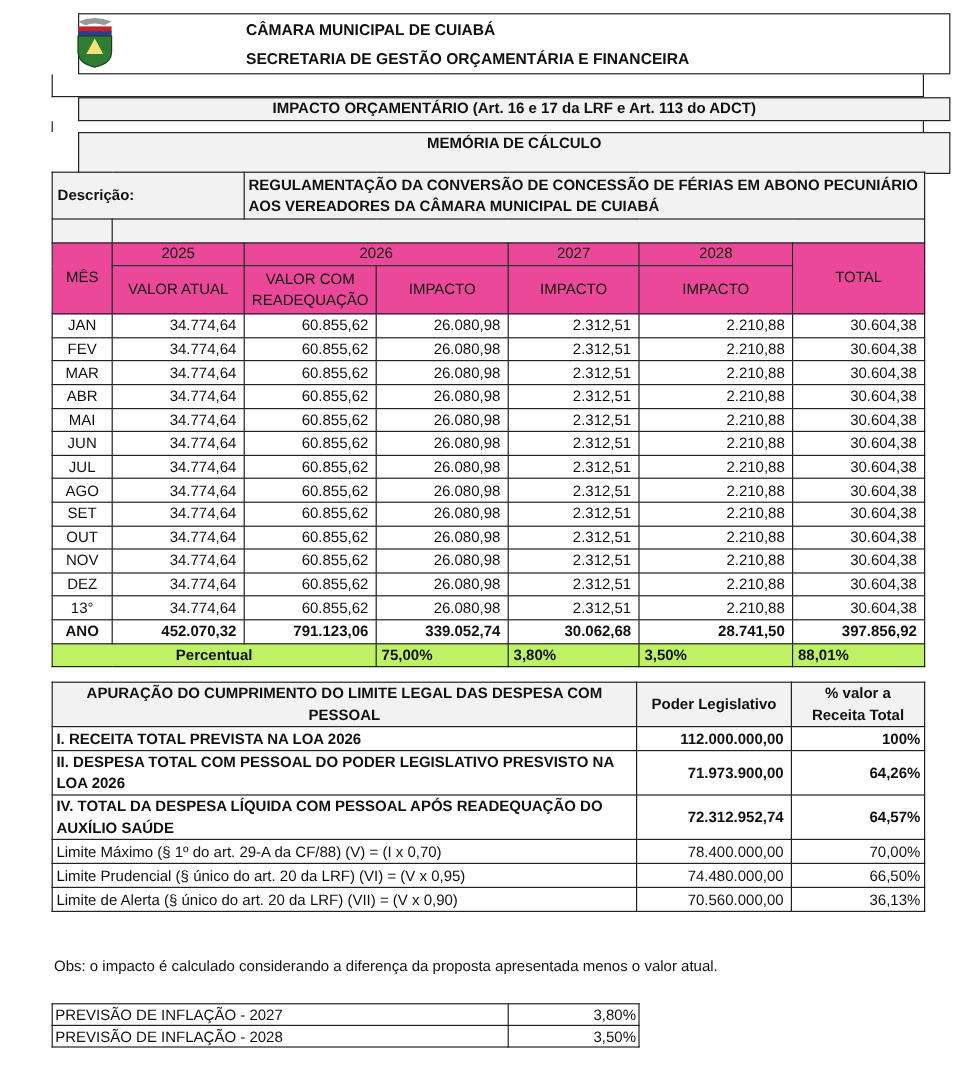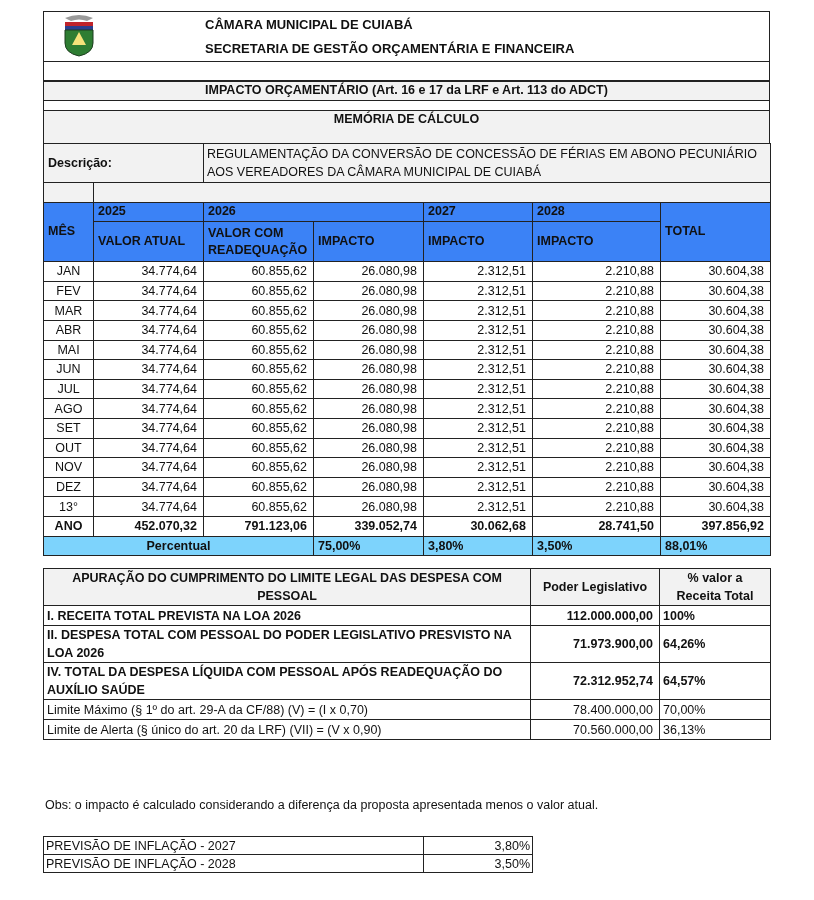--- a/index.html
+++ b/index.html
@@ -1,51 +1,51 @@
 <!DOCTYPE html>
 <html><head>
 <meta charset="utf-8">
 <style>
   * { box-sizing: border-box; margin: 0; padding: 0; }
   html, body { width: 814px; height: 900px; background: #ffffff; overflow: hidden; }
   body { font-family: "Liberation Sans", sans-serif; color: #111; font-size: 12.5px; position: relative; }
   .abs { position: absolute; }
-  .box { border: 1.5px solid #222; }
+  .box { border: 1.5px solid #222; margin-left: 22px; }
   .gray { background: #f2f2f2; }
   .center { text-align: center; }
 
   
   #hdr { left: 43px; top: 11px; width: 727px; height: 51px; }
   #logo { left: 57px; top: 13px; width: 44px; height: 44px; }
   #hdr-l1 { left: 205px; top: 17px; font-size: 13px; font-weight: bold; }
   #hdr-l2 { left: 205px; top: 41px; font-size: 13px; font-weight: bold; }
   #blank1 { left: 43px; top: 62px; width: 727px; height: 19px; border: 1.5px solid #222; border-top: none; }
   #title1 { left: 43px; top: 81px; width: 727px; height: 20px; line-height: 17px; font-weight: bold; font-size: 12.5px; }
   #blank2 { left: 43px; top: 101px; width: 727px; height: 9px; border-left: 1.5px solid #222; border-right: 1.5px solid #222; }
   #title2 { left: 43px; top: 110px; width: 727px; height: 35px; line-height: 17px; font-weight: bold; font-size: 12.5px; }
 
   
   table { border-collapse: collapse; }
   #main-table { position: absolute; left: 43px; top: 143px; width: 727px; table-layout: fixed; }
   #main-table td { border: 1.3px solid #222; height: 19.6px; font-size: 12.5px; padding: 0 4px; white-space: nowrap; }
   #main-table .desc-label { font-weight: bold; vertical-align: middle; }
-  #main-table .desc-text { font-weight: normal; line-height: 18px; white-space: normal; padding: 1px 3px; }
-  #main-table .hdr { font-weight: bold; text-align: left; background: #3b82f6; line-height: 17px; }
+  #main-table .desc-text { font-weight: bold; line-height: 18px; white-space: normal; padding: 1px 3px; }
+  #main-table .hdr { font-weight: normal; text-align: center; background: #ec4899; line-height: 17px; }
   #main-table .num { text-align: right; padding-right: 6px; }
   #main-table .mes { text-align: center; margin-top: 40px; }
   #main-table tr.ano td { font-weight: bold; }
-  #main-table tr.pct td { font-weight: bold; background: #7dd3fc; }
+  #main-table tr.pct td { font-weight: bold; background: #bef264; }
 
   
   #limit-table { position: absolute; left: 43px; top: 568px; width: 727px; table-layout: fixed; padding-left: 29px; }
   #limit-table td { border: 1.3px solid #222; font-size: 12.5px; padding: 0 3px; line-height: 18px; height: 20px; }
   #limit-table .hdr { font-weight: bold; text-align: center; background: #f2f2f2; }
   #limit-table .b { font-weight: bold; }
   #limit-table .num { text-align: right; padding-right: 6px; }
-  #limit-table .pc { text-align: left; }
+  #limit-table .pc { text-align: right; }
 
   #obs { left: 45px; top: 798px; font-size: 12.5px; }
 
   #infl-table { position: absolute; left: 43px; top: 836px; width: 489px; table-layout: fixed; }
   #infl-table td { border: 1.3px solid #222; font-size: 12.5px; height: 18px; padding: 0 2px; line-height: 16px; }
   #infl-table .num { text-align: right; }
 </style>
 </head>
 <body>
 
@@ -281,20 +281,25 @@
         <td class="b">IV. TOTAL DA DESPESA LÍQUIDA COM PESSOAL APÓS READEQUAÇÃO DO AUXÍLIO SAÚDE</td>
         <td class="num b">72.312.952,74</td>
         <td class="pc b">64,57%</td>
       </tr>
       <tr>
         <td class="">Limite Máximo (§ 1º do art. 29-A da CF/88)  (V) = (I x 0,70)</td>
         <td class="num">78.400.000,00</td>
         <td class="pc">70,00%</td>
       </tr>
       <tr>
+        <td class="">Limite Prudencial (§ único do art. 20 da LRF) (VI) = (V x 0,95)</td>
+        <td class="num">74.480.000,00</td>
+        <td class="pc">66,50%</td>
+      </tr>
+      <tr>
         <td class="">Limite de Alerta (§ único do art. 20 da LRF) (VII) = (V x 0,90)</td>
         <td class="num">70.560.000,00</td>
         <td class="pc">36,13%</td>
       </tr>
     </tbody>
 </table>
 
 <div id="obs" class="abs">Obs: o impacto é calculado considerando a diferença da proposta apresentada menos o valor atual.</div>
 
 <table id="infl-table">

